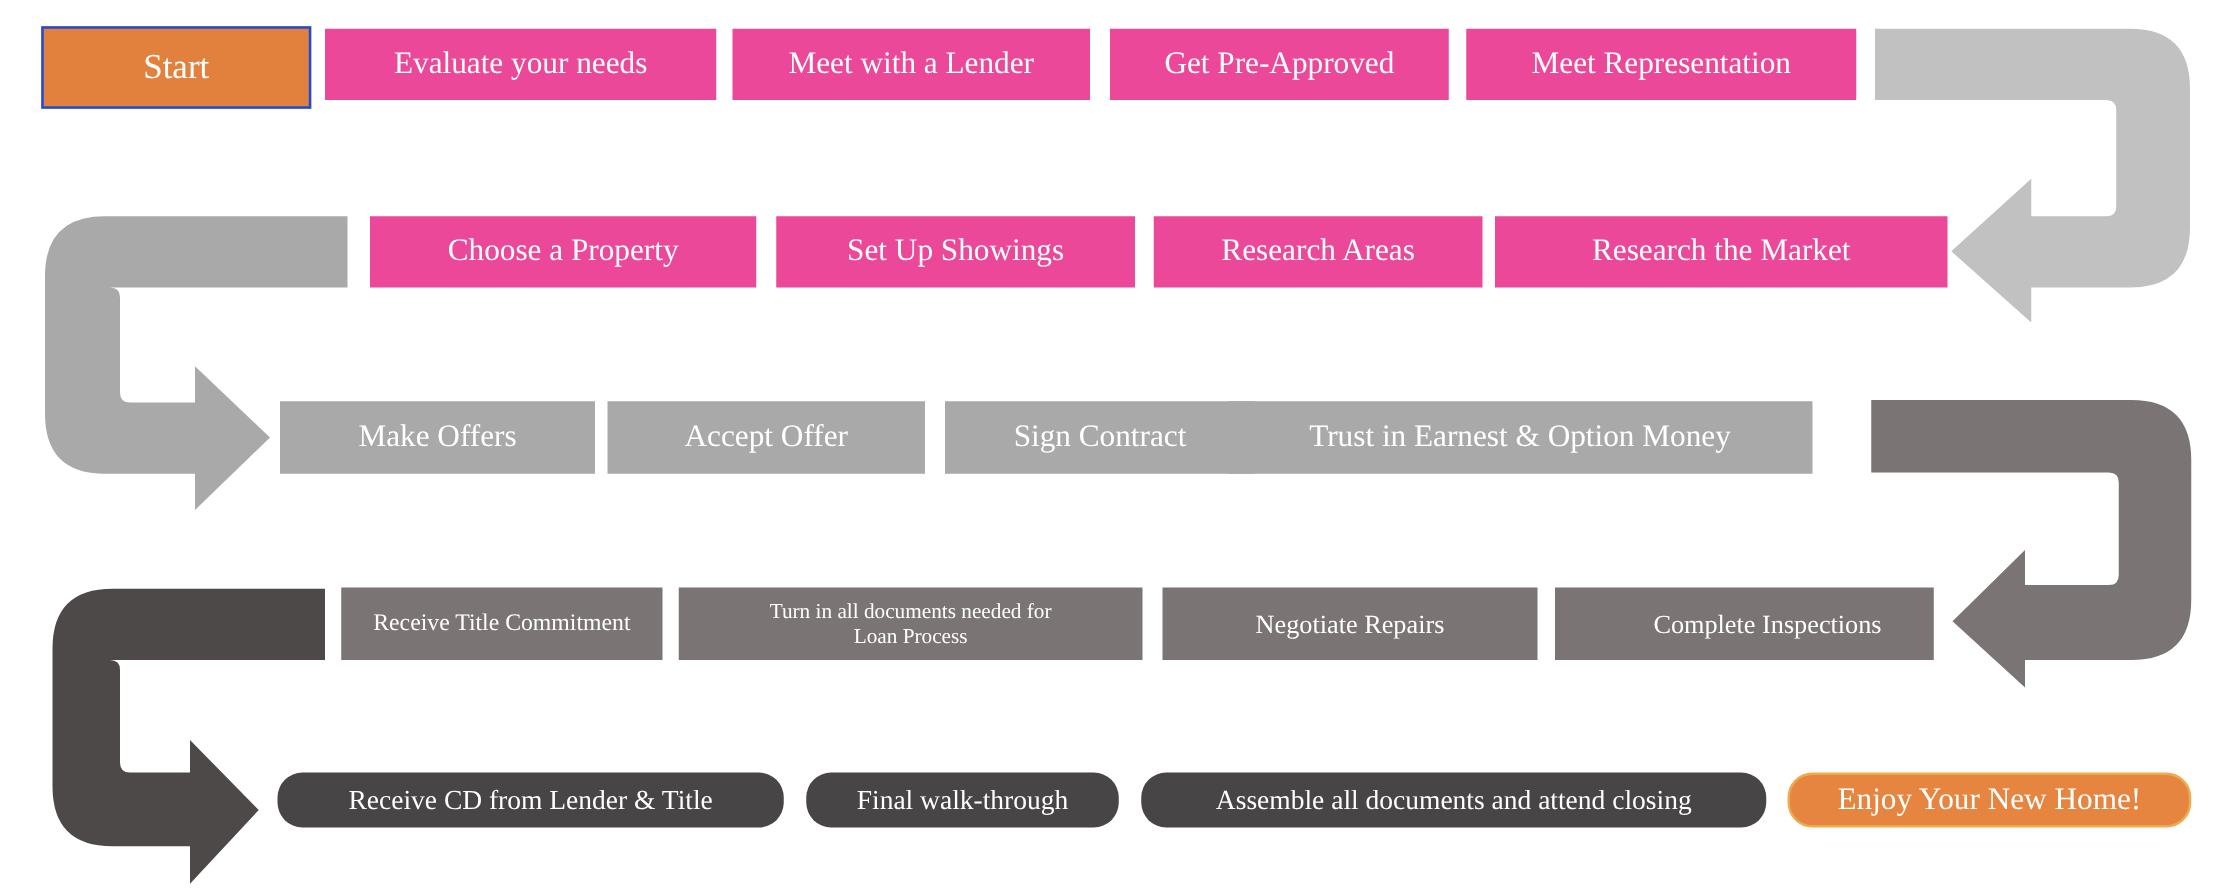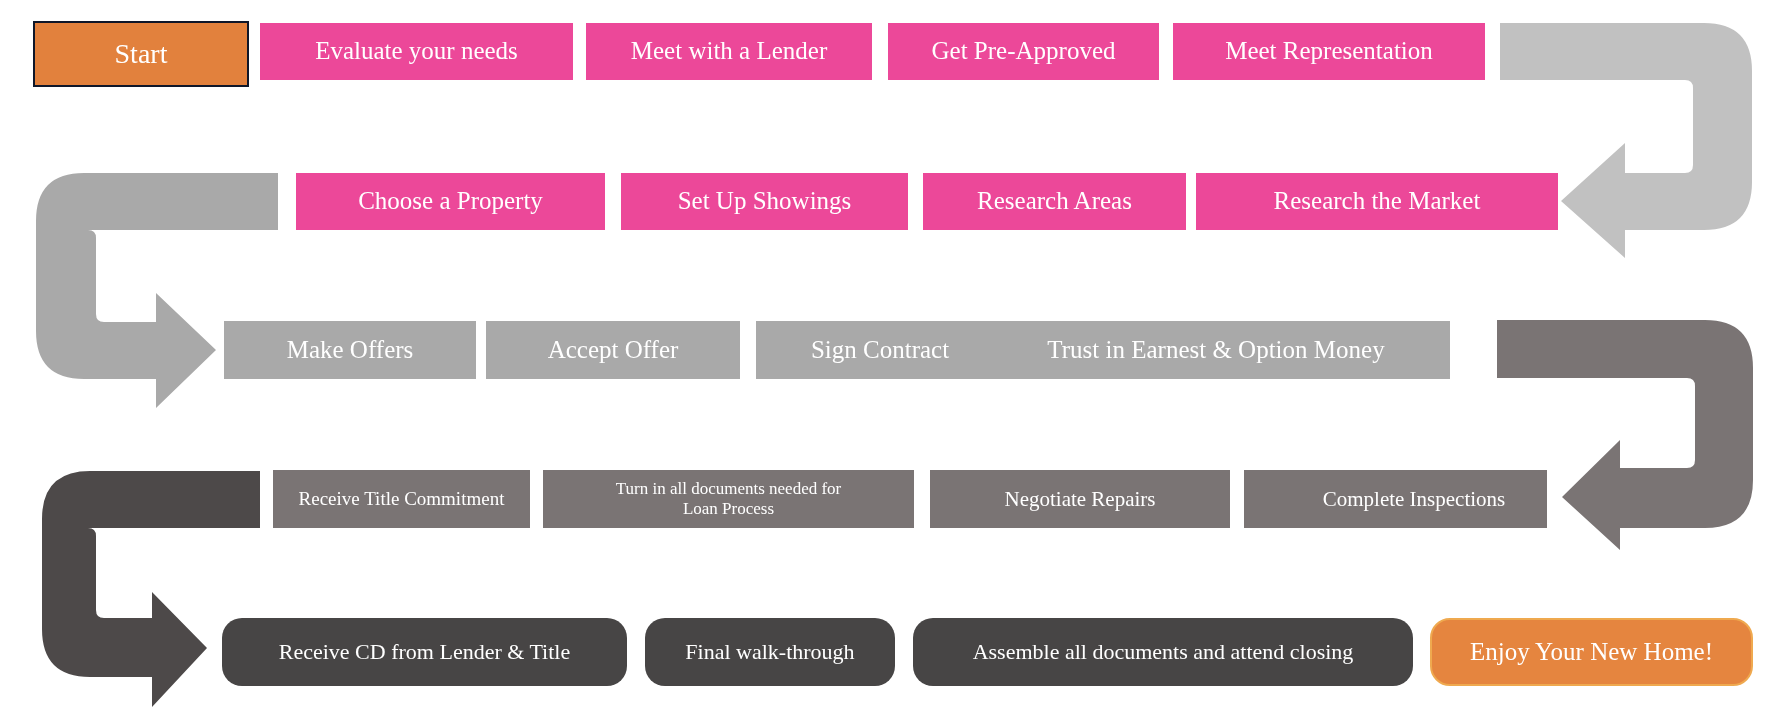--- a/index.html
+++ b/index.html
@@ -17,21 +17,21 @@
     text-align:center;
     color:#ffffff;
     line-height:1.15;
     box-sizing:border-box;
   }
   
   .g1{background:#ec4899;}
   .g2{background:#A9A9A9;}
   .g3{background:#7A7474;}
   .g4{background:#474545;}
-  .orange-start{background:#E2813D;border:2px solid #0f172a;}
+  .orange-start{background:#E2813D;border:2px solid #1d4ed8;}
   .orange-end{background:#E5853F;border:2px solid #EFA94F;}
 
   
   .r1{top:23px;height:57px;font-size:25px;}
   .r1b1{top:21px;height:66px;left:33px;width:216px;font-size:28px;}
   .r1b2{left:260px;width:313px;}
   .r1b3{left:586px;width:286px;}
   .r1b4{left:888px;width:271px;}
   .r1b5{left:1173px;width:312px;}
 
@@ -50,21 +50,21 @@
   .r3b4{left:982px;width:468px;}
 
   
   .r4{top:470px;height:58px;}
   .r4b1{left:273px;width:257px;font-size:19px;}
   .r4b2{left:543px;width:371px;font-size:17px;padding:0 56px;}
   .r4b3{left:930px;width:300px;font-size:21px;}
   .r4b4{left:1244px;width:303px;font-size:21px;padding-left:37px;}
 
   
-  .r5{top:618px;height:68px;font-size:22px;border-radius:20px;}
+  .r5{top:618px;height:44px;font-size:22px;border-radius:20px;}
   .r5b1{left:222px;width:405px;}
   .r5b2{left:645px;width:250px;}
   .r5b3{left:913px;width:500px;}
   .r5b4{left:1430px;width:323px;font-size:25px;}
 </style>
 </head>
 <body>
 
 <div id="canvas">
 

